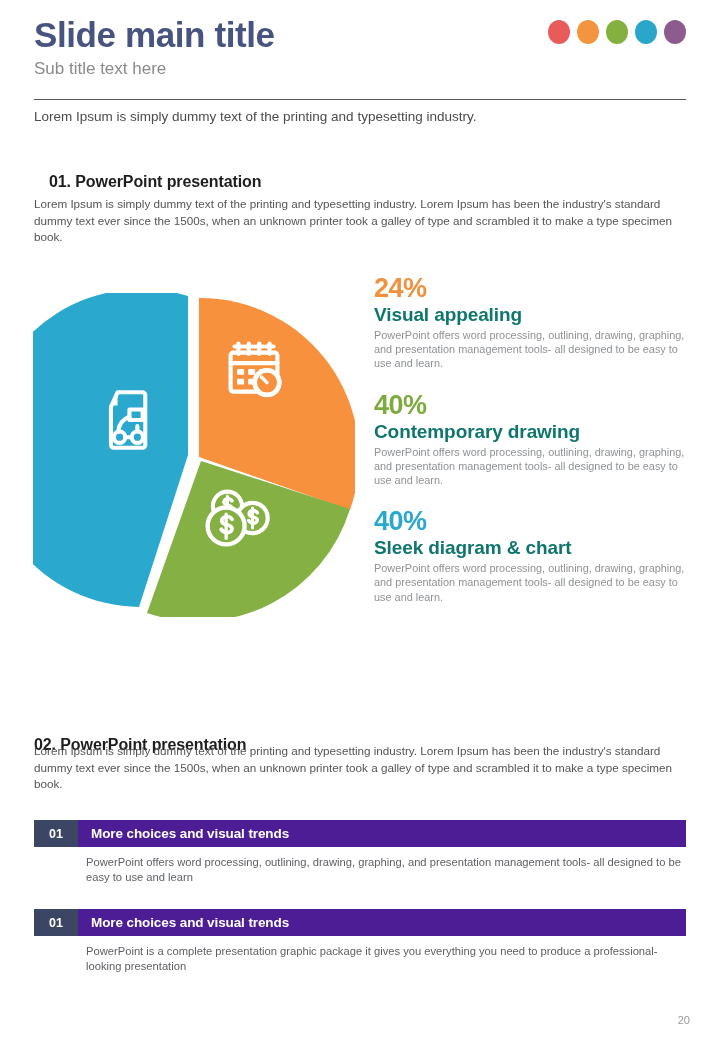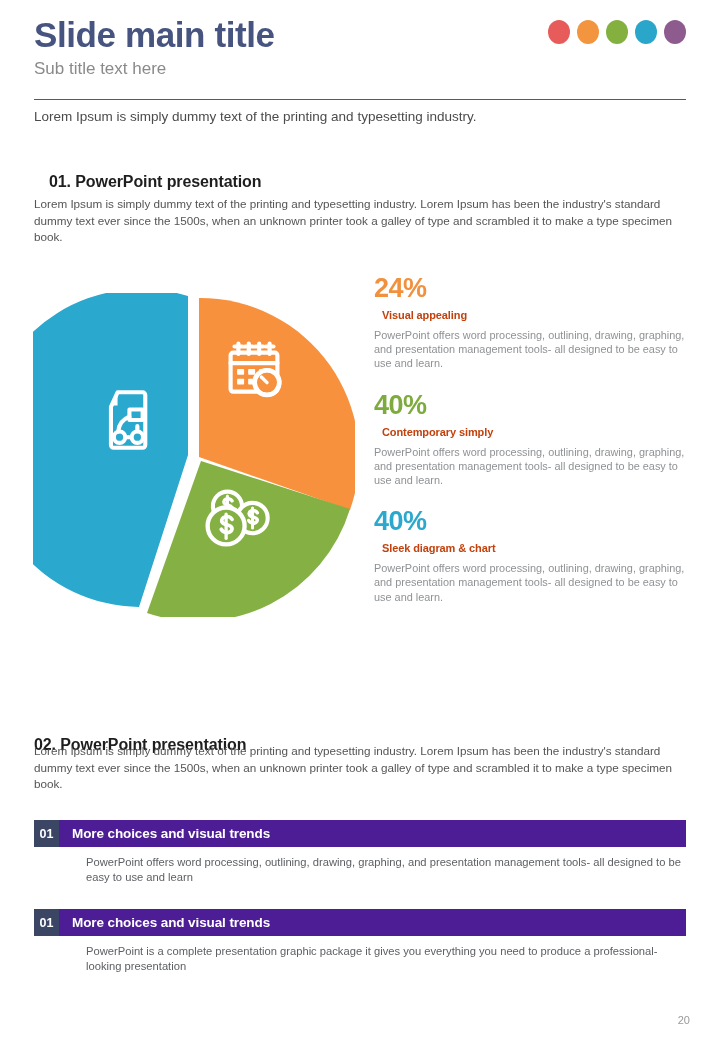--- a/index.html
+++ b/index.html
@@ -47,32 +47,32 @@
   .pie-wrap { position: absolute; left: 33px; top: 293px; width: 322px; height: 324px; }
   .pie-wrap svg { display: block; }
 
   
   .legend { position: absolute; left: 374px; top: 272px; width: 312px; }
   .leg-item { margin-bottom: 15px; }
   .leg-pct {
     font-size: 27px; font-weight: bold; line-height: 32px; letter-spacing: -0.5px;
   }
   .leg-title {
-    font-size: 11px; font-weight: bold; color: #c2410c;
-    line-height: 22px; letter-spacing: -0.1px; margin-left: 8px;
+    font-size: 19px; font-weight: bold; color: #0f766e;
+    line-height: 22px; letter-spacing: -0.1px;
   }
   .leg-desc {
     font-size: 10.9px; color: #8f9295; line-height: 14.2px; margin-top: 2px;
   }
 
   
   .bar-row { position: absolute; left: 34px; width: 652px; }
   .bar { display: flex; height: 27px; align-items: stretch; }
   .bar-num {
-    width: 25px; background: #3a4664; color: #ffffff;
+    width: 44px; background: #3a4664; color: #ffffff;
     font-size: 12.5px; font-weight: bold;
     display: flex; align-items: center; justify-content: center;
   }
   .bar-label {
     flex: 1; background: #4c1d95; color: #ffffff;
     font-size: 13.5px; font-weight: bold; letter-spacing: -0.1px;
     display: flex; align-items: center; padding-left: 13px;
   }
   .bar-desc {
     margin-top: 8px; margin-left: 52px; width: 600px;
@@ -178,21 +178,21 @@
   <div class="legend">
 
     <div class="leg-item">
       <div class="leg-pct" style="color:#f1913e">24%</div>
       <div class="leg-title">Visual appealing</div>
       <div class="leg-desc">PowerPoint offers word processing, outlining, drawing, graphing, and presentation management tools- all designed to be easy to use and learn.</div>
     </div>
 
     <div class="leg-item" style="margin-top:18px;">
       <div class="leg-pct" style="color:#7eab3d">40%</div>
-      <div class="leg-title">Contemporary simply</div>
+      <div class="leg-title">Contemporary drawing</div>
       <div class="leg-desc">PowerPoint offers word processing, outlining, drawing, graphing, and presentation management tools- all designed to be easy to use and learn.</div>
     </div>
 
     <div class="leg-item" style="margin-top:18px;">
       <div class="leg-pct" style="color:#2ba8cd">40%</div>
       <div class="leg-title">Sleek diagram &amp; chart</div>
       <div class="leg-desc">PowerPoint offers word processing, outlining, drawing, graphing, and presentation management tools- all designed to be easy to use and learn.</div>
     </div>
   </div>
 

